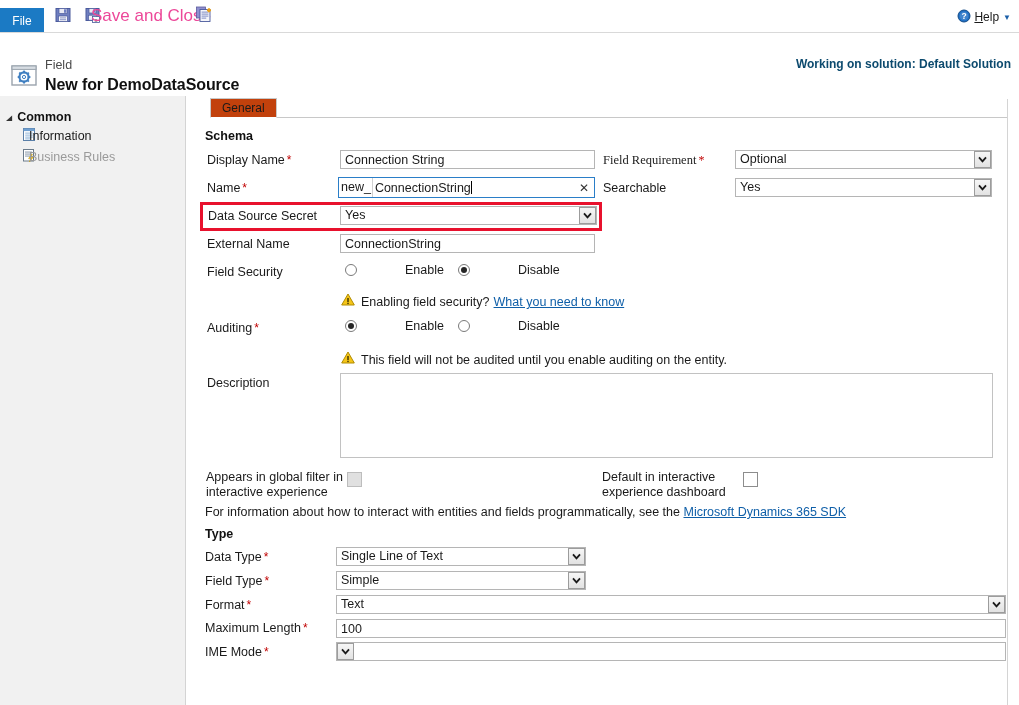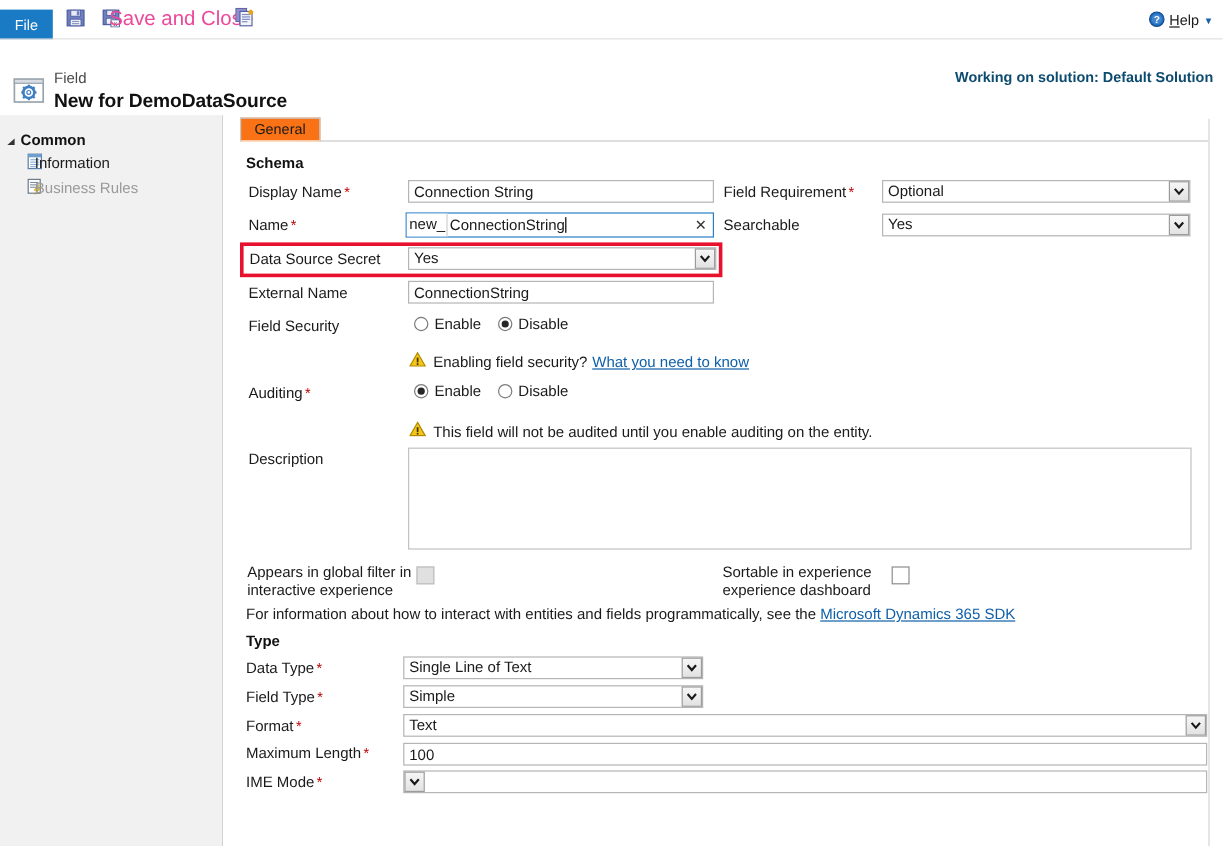--- a/index.html
+++ b/index.html
@@ -47,22 +47,22 @@
   .sb-item.enabled .lbl{color:#1a1a1a;}
   .sb-item.disabled .lbl{color:#9a9a9a;}
 
   
   .content{position:absolute;left:186px;top:96px;width:833px;height:609px;background:#ffffff;}
   .panel-border-r{position:absolute;left:1007px;top:99px;width:1px;height:606px;background:#d4d4d4;}
   .panel-border-t{position:absolute;left:245px;top:117px;width:762px;height:1px;background:#c8c8c8;}
 
   .tabstrip{position:absolute;left:196px;top:98px;width:100px;height:20px;}
   .tab{
-    position:absolute;left:4px;top:0;height:20px;padding:0 11px;
-    background:#f97316;border:1px solid #c8c8c8;border-bottom:1px solid #ffffff;
+    position:absolute;left:14px;top:0;height:20px;padding:0 11px;
+    background:#c2410c;border:1px solid #c8c8c8;border-bottom:1px solid #ffffff;
     font-size:12px;color:#1a1a1a;display:flex;align-items:center;cursor:pointer;
     box-sizing:border-box;
   }
 
   .sect-title{position:absolute;font-size:12.5px;font-weight:bold;color:#111;}
 
   .lbl{position:absolute;font-size:12.5px;color:#1a1a1a;white-space:nowrap;}
   .lbl .req{color:#c00000;font-size:12px;margin-left:2px;}
 
   
@@ -90,21 +90,21 @@
   .name-prefix{
     height:19px;line-height:19px;padding:0 1px 0 2px;font-size:12.5px;color:#1a1a1a;
     background:#ffffff;border-right:1px solid #d0d0d0;flex:0 0 auto;
   }
   .name-val{flex:1;padding-left:2px;font-size:12.5px;color:#1a1a1a;position:relative;}
   .caretbar{display:inline-block;width:1px;height:13px;background:#000;vertical-align:-2px;}
   .name-clear{flex:0 0 20px;text-align:center;font-size:12px;color:#333;cursor:pointer;}
 
   
   .radio-grp{position:absolute;display:flex;align-items:center;}
-  .radio-opt{display:flex;align-items:center;margin-right:14px;cursor:pointer;}
+  .radio-opt{display:flex;align-items:center;margin-right:14px;cursor:pointer;gap:43px;}
   .rd{
     width:12px;height:12px;border-radius:50%;border:1px solid #7a7a7a;background:#fff;
     box-sizing:border-box;display:flex;align-items:center;justify-content:center;margin-right:5px;
   }
   .rd.on::after{content:"";width:6px;height:6px;border-radius:50%;background:#262626;}
   .radio-opt .rl{font-size:12.5px;color:#1a1a1a;}
 
   
   .warnline{position:absolute;display:flex;align-items:flex-end;font-size:12.5px;color:#1a1a1a;}
   .warnline .wtxt{margin-left:6px;}
@@ -260,21 +260,21 @@
     </div>
   </div>
 
   <div class="sect-title" style="left:205px;top:129px;">Schema</div>
 
   <div class="lbl" style="left:207px;top:153px;">
     <span>Display Name</span><span class="req">*</span>
   </div>
   <input class="txt" style="left: 340px; top: 150px; width: 255px;" value="Connection String">
 
-  <div class="lbl" style="left:603px;top:153px;">
+  <div class="lbl" style="left:603px;top:153px;font-family:Liberation Serif, serif;">
     <span>Field Requirement</span><span class="req">*</span>
   </div>
   <div class="sel" style="left:735px;top:150px;width:257px;">
     <span class="val">Optional</span>
     <span class="arrow">
       <svg width="9" height="7" viewBox="0 0 9 7">
           <path d="M1 1.4 L4.5 5.4 L8 1.4" fill="none" stroke="#1a1a1a" stroke-width="1.8"></path>
         </svg>
     </span>
   </div>
@@ -364,21 +364,21 @@
   <div class="lbl" style="left:207px;top:376px;">Description</div>
   <textarea class="ta" style="left: 340px; top: 373px; width: 653px; height: 85px;" placeholder=""></textarea>
 
   <div class="lbl2" style="left:206px;top:470px;width:140px;">
     <span>Appears in global filter in</span><br>
     <span>interactive experience</span>
   </div>
   <div class="cb disabled" style="left:347px;top:472px;"></div>
 
   <div class="lbl2" style="left:602px;top:470px;width:150px;">
-    <span>Sortable in experience</span><br>
+    <span>Default in interactive</span><br>
     <span>experience dashboard</span>
   </div>
   <div class="cb enabled" style="left:743px;top:472px;"></div>
 
   <div class="infoline" style="left:205px;top:505px;">
     <span>For information about how to interact with entities and fields programmatically, see the </span><span class="lnk">Microsoft Dynamics 365 SDK</span>
   </div>
 
   <div class="sect-title" style="left:205px;top:527px;">Type</div>
 

